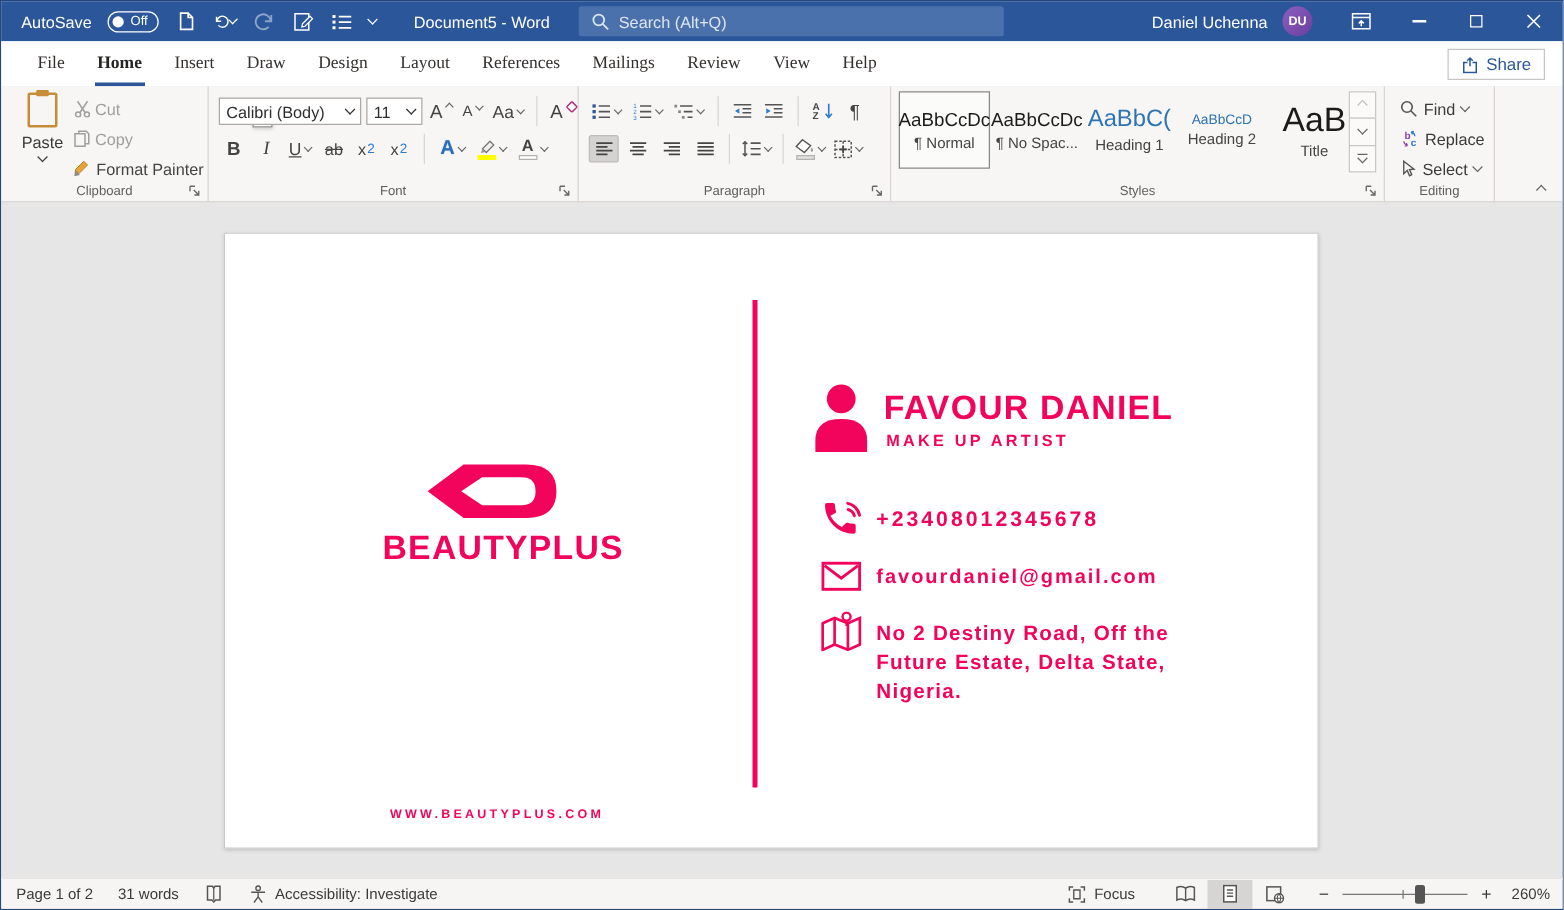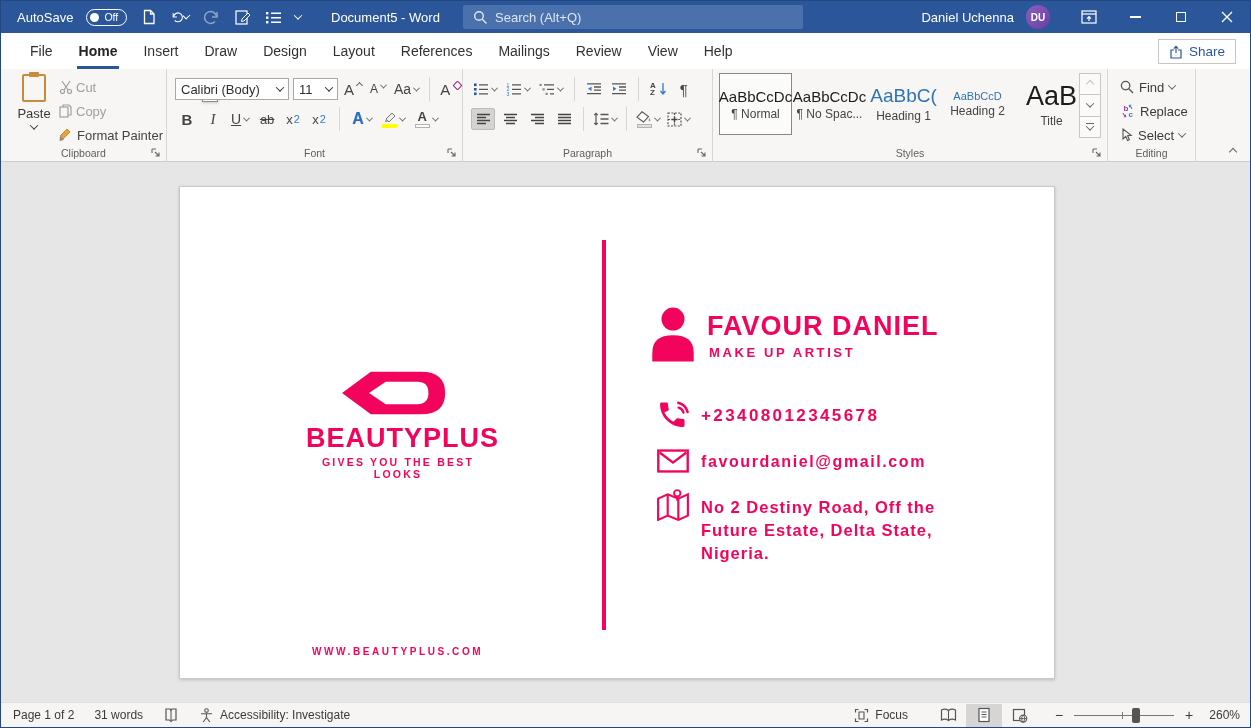--- a/index.html
+++ b/index.html
@@ -21,21 +21,21 @@
   .searchbox { position:absolute; left:462px; top:4px; width:340px; height:24px; background:#4a71ab; border-radius:2px; display:flex; align-items:center; gap:10px; padding-left:32px; font-size:13px; color:#dde5f2; }
   .tb-right { position:absolute; right:0; top:0; height:32px; display:flex; align-items:center; }
   .user-name { font-size:13px; margin-right:12px; }
   .avatar { width:24px; height:24px; border-radius:50%; background:linear-gradient(135deg,#8a5fc0,#6b3fa0); display:flex; align-items:center; justify-content:center; font-size:10px; font-weight:bold; margin-right:16px; }
   .winbtn { width:46px; height:32px; display:flex; align-items:center; justify-content:center; }
   .min-glyph { width:11px; height:1.4px; background:#fff; display:block; }
   .max-glyph { width:10px; height:10px; border:1.2px solid #fff; display:block; }
 
   
   .tabrow { position:absolute; left:0; top:32px; width:100%; height:36px; background:#fff; display:flex; align-items:center; padding-left:16px; }
-  .tab { position:relative; height:36px; display:flex; align-items:center; padding:12px 13px; font-size:14px; color:#33302e; cursor:default; }
+  .tab { position:relative; height:36px; display:flex; align-items:center; padding:12px 13px; font-size:14px; color:#33302e; cursor:default;font-family:Liberation Serif, serif; }
   .tab.active { font-weight:bold; color:#252423; }
   .tab.active::after { content:""; position:absolute; left:11px; right:11px; bottom:0; height:3px; background:#2b579a; }
   .share-btn { position:absolute; right:14px; top:38px; height:25px; display:flex; align-items:center; gap:6px; border:1px solid #c8c6c4; border-radius:0; background:#fff; padding:0 10px; color:#2b579a; font-size:13.5px; }
 
   
   .ribbon { position:absolute; left:0; top:68px; width:100%; height:93px; background:#f7f6f5; border-bottom:1px solid #cfcdcb; font-size:13px; color:#3b3a39; }
   .rgroup { position:absolute; top:0; height:93px; border-right:1px solid #d8d5d2; }
   .rgroup-label { position:absolute; bottom:3px; left:0; right:0; text-align:center; font-size:10.5px; color:#605e5c; }
   .launcher { position:absolute; bottom:4px; right:5px; width:11px; height:11px; }
   .rrow { position:absolute; display:flex; align-items:center; }
@@ -502,21 +502,20 @@
   <div class="docarea">
     <div class="page pink">
 
       <div class="vline"></div>
 
       <svg class="icon-abs" style="left:158px; top:180px;" width="114" height="52" viewBox="0 0 120 56">
         <path d="M3 28 L34 5 H88 Q114 5 114 28 Q114 51 88 51 H34 Z" fill="#f2045c"></path>
         <path d="M32 28 L50 16 H84 Q96 16 96 28 Q96 40 84 40 H50 Z" fill="#ffffff"></path>
       </svg>
       <div class="brand">BEAUTYPLUS</div>
-      <div class="tagline">GIVES YOU THE BEST LOOKS</div>
       <div class="website">WWW.BEAUTYPLUS.COM</div>
 
       <svg class="icon-abs" style="left:470px; top:119px;" width="46" height="56" viewBox="0 0 40 48">
         <circle cx="20" cy="11" r="10" fill="#f2045c"></circle>
         <path d="M2 48 V40 Q2 25 20 25 Q38 25 38 40 V48 Z" fill="#f2045c"></path>
       </svg>
       <div class="pname">FAVOUR DANIEL</div>
       <div class="prole">MAKE UP ARTIST</div>
 
       <svg class="icon-abs" style="left:476px; top:212px;" width="35" height="33" viewBox="0 0 26 24">

